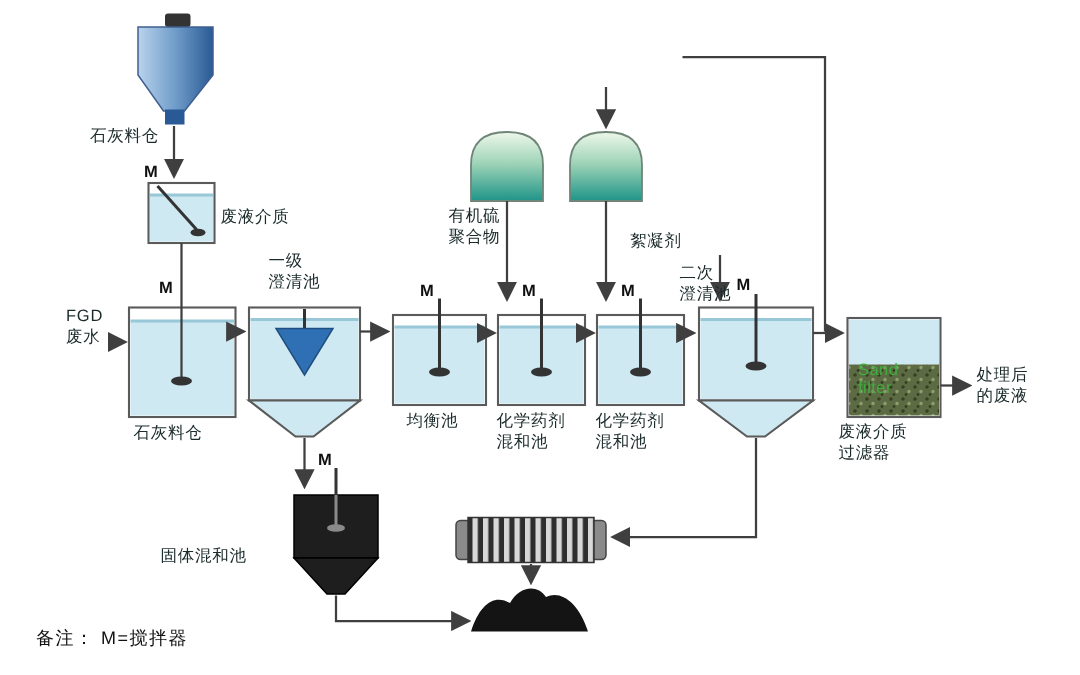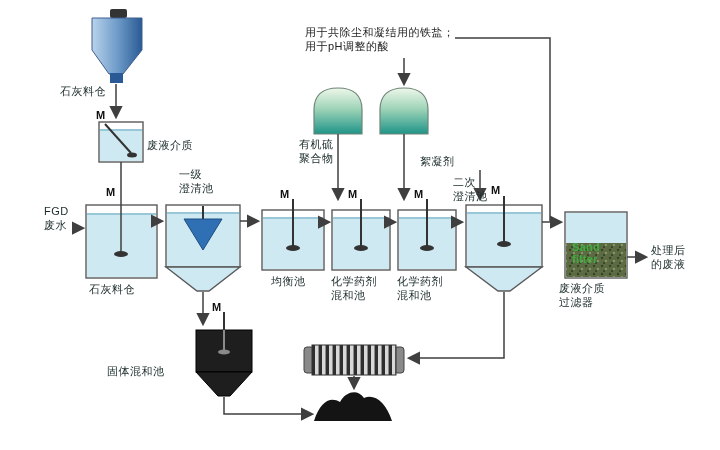--- a/index.html
+++ b/index.html
@@ -11,21 +11,21 @@
   .lbl{
     position:absolute;font-size:11px;line-height:1.3;color:#1b2a2a;
     white-space:pre-line;letter-spacing:0.5px;
   }
   .m{
     position:absolute;font-size:11px;font-weight:bold;color:#101010;
     font-family:"Liberation Sans",sans-serif;
   }
   .top-note{font-size:11px;color:#222;letter-spacing:0.5px;}
   .sand-text{
-    font-size:11px;font-weight:bold;color:var(--sand-text-green,#3fae3f);
+    font-size:11px;font-weight:normal;color:var(--sand-text-green,#3fae3f);
     line-height:1.1;letter-spacing:0.3px;
   }
   .bottom-note{font-size:12px;color:#111;letter-spacing:1px;}
 </style>
 </head>
 <body>
 
 <div class="stage">
 
   <svg class="diagram" width="720" height="450" viewBox="0 0 720 450">
@@ -159,22 +159,20 @@
       <path d="M480,170 V199" marker-end="url(#arr)"></path>
       <path d="M203,292 V324" marker-end="url(#arr)"></path>
       <path d="M504,292 V358 H409" marker-end="url(#arr)"></path>
       <path d="M627,257 H646" marker-end="url(#arr)"></path>
       <path d="M354,376 V388" marker-end="url(#arr)"></path>
       <path d="M224,397 V414 H312" marker-end="url(#arr)"></path>
     </g>
     <ellipse cx="121" cy="254" rx="7" ry="3" fill="#333"></ellipse>
   </svg>
 
-  <div class="lbl top-note" style="left:305px;top:25px;">用于共除尘和凝结用的铁盐；
-用于pH调整的酸</div>
 
   <div class="lbl" style="left:60px;top:84px;">石灰料仓</div>
   <div class="lbl" style="left:147px;top:138px;">废液介质</div>
   <div class="lbl" style="left:44px;top:204px;">FGD
 废水</div>
   <div class="lbl" style="left:89px;top:282px;">石灰料仓</div>
   <div class="lbl" style="left:179px;top:167px;">一级
 澄清池</div>
   <div class="lbl" style="left:271px;top:274px;">均衡池</div>
   <div class="lbl" style="left:331px;top:274px;">化学药剂
@@ -186,20 +184,21 @@
   <div class="lbl" style="left:420px;top:154px;">絮凝剂</div>
   <div class="lbl" style="left:453px;top:175px;">二次
 澄清池</div>
   <div class="lbl sand-text" style="left:572px;top:241px;">Sand
 filter</div>
   <div class="lbl" style="left:559px;top:281px;">废液介质
 过滤器</div>
   <div class="lbl" style="left:651px;top:243px;">处理后
 的废液</div>
   <div class="lbl" style="left:107px;top:364px;">固体混和池</div>
+  <div class="lbl bottom-note" style="left:24px;top:418px;">备注： M=搅拌器</div>
 
   <div class="m" style="left:96px;top:109px;">M</div>
   <div class="m" style="left:106px;top:186px;">M</div>
   <div class="m" style="left:280px;top:188px;">M</div>
   <div class="m" style="left:348px;top:188px;">M</div>
   <div class="m" style="left:414px;top:188px;">M</div>
   <div class="m" style="left:491px;top:184px;">M</div>
   <div class="m" style="left:212px;top:301px;">M</div>
 
 </div>

